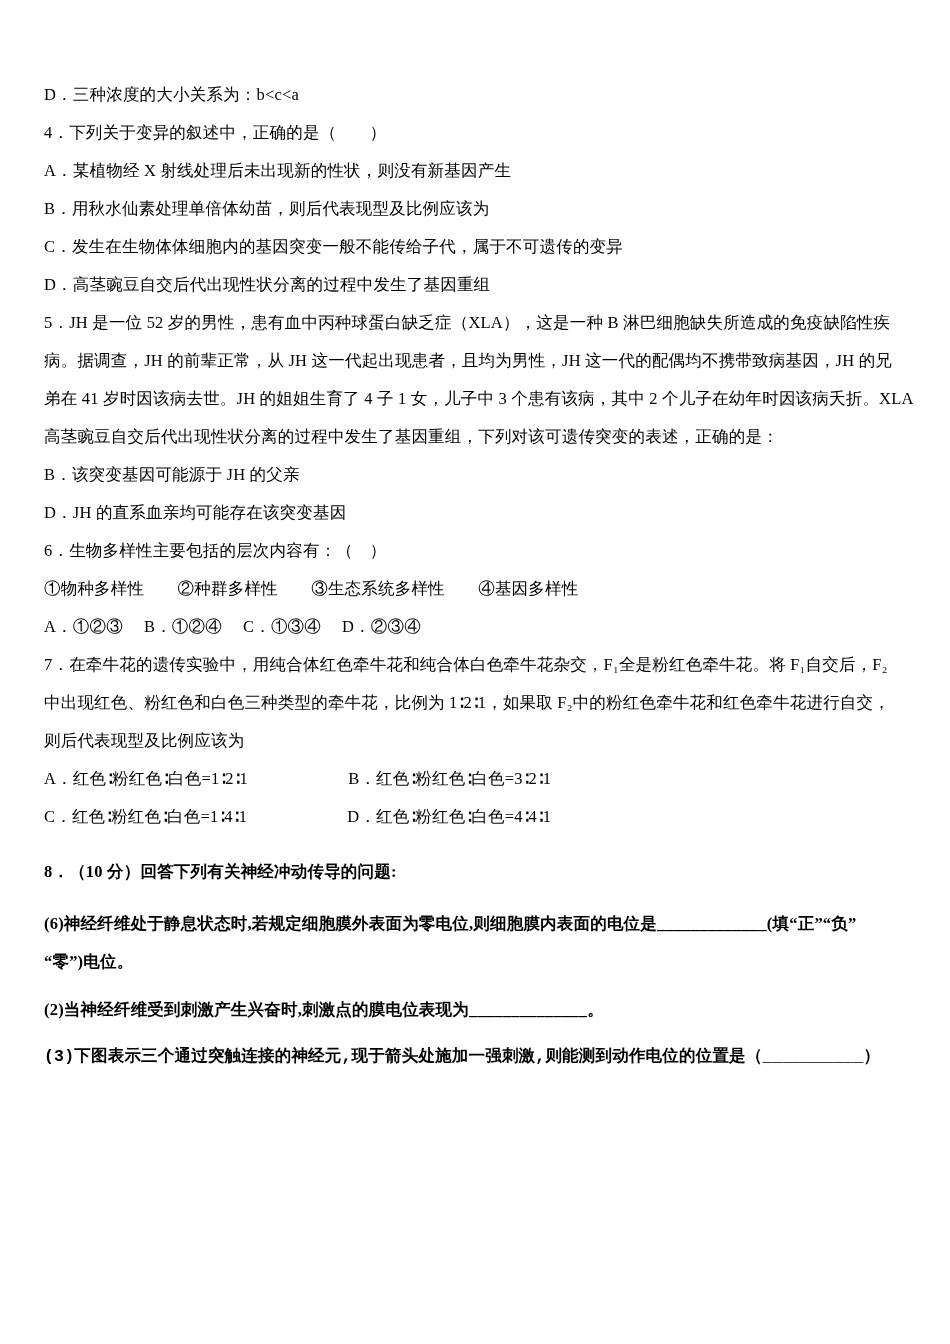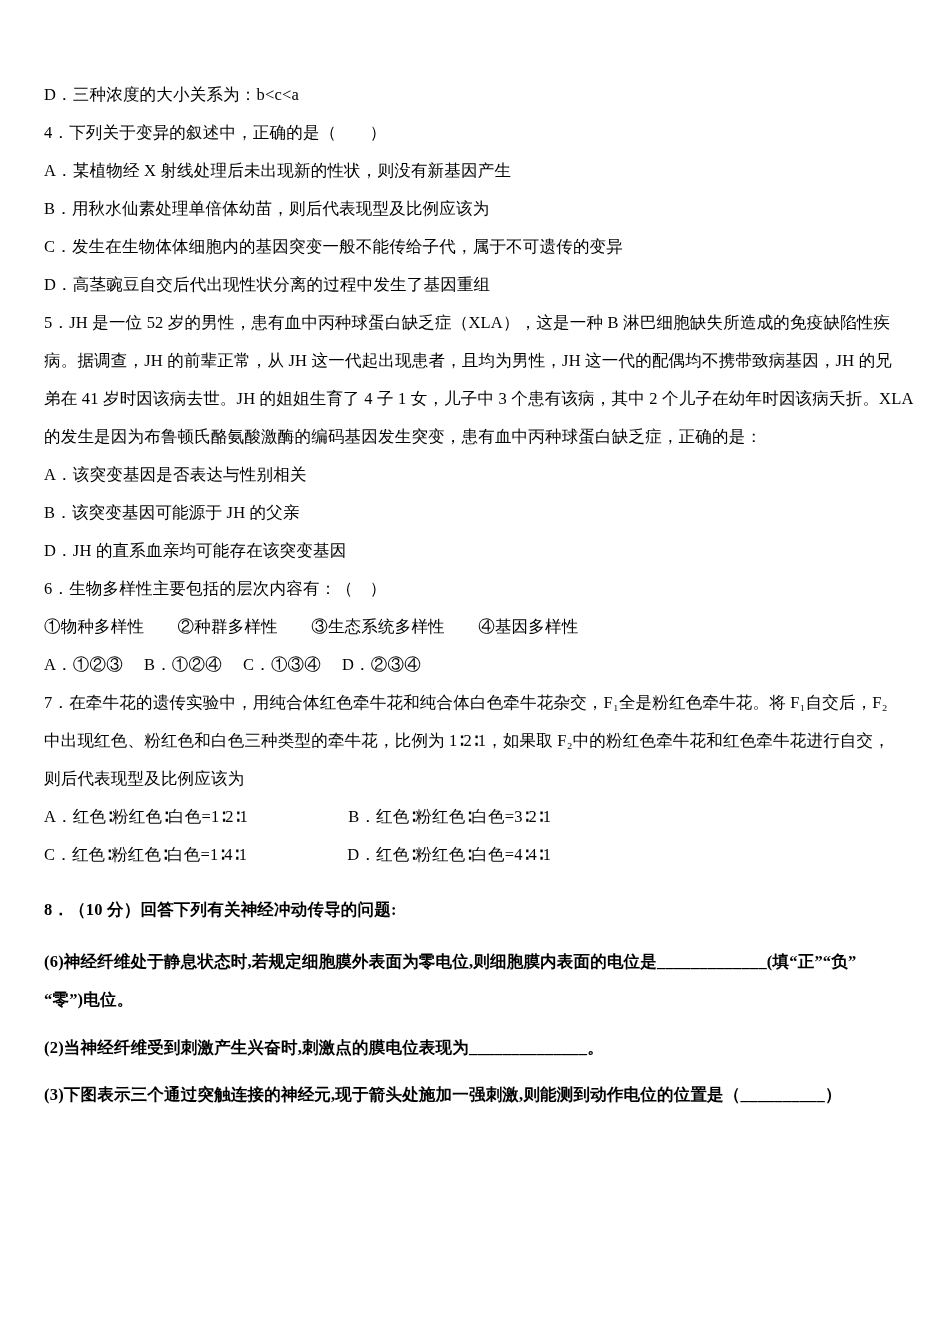--- a/index.html
+++ b/index.html
@@ -29,21 +29,21 @@
     font-size: 16.5px;
     line-height: 38px;
     white-space: pre;
     letter-spacing: 0.2px;
   }
   
   [data-name="question-8-header"] { margin-top: 17px; }
   [data-name="question-8-header"] .line { font-weight: bold; }
   [data-name="question-8-part-1"] { margin-top: 14px; }
   [data-name="question-8-part-2"] { margin-top: 10px; }
-  [data-name="question-8-part-3"] { margin-top: 9px; }
+  [data-name="question-8-part-3"] { margin-top: 9px; font-family: Liberation Mono, monospace; }
   [data-name="question-8-part-1"] .line,
   [data-name="question-8-part-2"] .line,
   [data-name="question-8-part-3"] .line {
     font-weight: bold;
   }
 </style>
 </head>
 <body>
 
 <div class="page" data-name="exam-document-page">
@@ -55,22 +55,21 @@
         <p class="line" data-name="text-line">4．下列关于变异的叙述中，正确的是（　　）</p>
         <p class="line" data-name="text-line">A．某植物经 X 射线处理后未出现新的性状，则没有新基因产生</p>
         <p class="line" data-name="text-line">B．用秋水仙素处理单倍体幼苗，则后代表现型及比例应该为</p>
         <p class="line" data-name="text-line">C．发生在生物体体细胞内的基因突变一般不能传给子代，属于不可遗传的变异</p>
         <p class="line" data-name="text-line">D．高茎豌豆自交后代出现性状分离的过程中发生了基因重组</p>
       </div>
       <div class="block" data-name="question-5">
         <p class="line" data-name="text-line">5．JH 是一位 52 岁的男性，患有血中丙种球蛋白缺乏症（XLA），这是一种 B 淋巴细胞缺失所造成的免疫缺陷性疾</p>
         <p class="line" data-name="text-line">病。据调查，JH 的前辈正常，从 JH 这一代起出现患者，且均为男性，JH 这一代的配偶均不携带致病基因，JH 的兄</p>
         <p class="line" data-name="text-line">弟在 41 岁时因该病去世。JH 的姐姐生育了 4 子 1 女，儿子中 3 个患有该病，其中 2 个儿子在幼年时因该病夭折。XLA</p>
-        <p class="line" data-name="text-line">的发生是因为布鲁顿氏酪氨酸激酶的编码基因发生突变，患有血中丙种球蛋白缺乏症，正确的是：</p>
-        <p class="line" data-name="text-line">A．该突变基因是否表达与性别相关</p>
+        <p class="line" data-name="text-line">高茎豌豆自交后代出现性状分离的过程中发生了基因重组，下列对该可遗传突变的表述，正确的是：</p>
         <p class="line" data-name="text-line">B．该突变基因可能源于 JH 的父亲</p>
         <p class="line" data-name="text-line">D．JH 的直系血亲均可能存在该突变基因</p>
       </div>
       <div class="block" data-name="question-6">
         <p class="line" data-name="text-line">6．生物多样性主要包括的层次内容有：（　）</p>
         <p class="line" data-name="text-line">①物种多样性　　②种群多样性　　③生态系统多样性　　④基因多样性</p>
         <p class="line" data-name="text-line">A．①②③　 B．①②④　 C．①③④　 D．②③④</p>
       </div>
       <div class="block" data-name="question-7">
         <p class="line" data-name="text-line">7．在牵牛花的遗传实验中，用纯合体红色牵牛花和纯合体白色牵牛花杂交，F₁全是粉红色牵牛花。将 F₁自交后，F₂</p>

